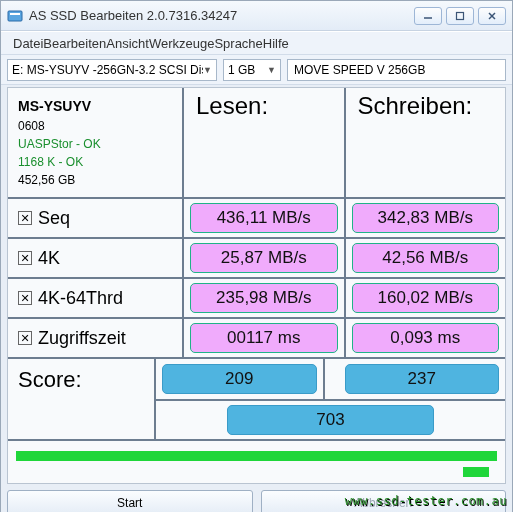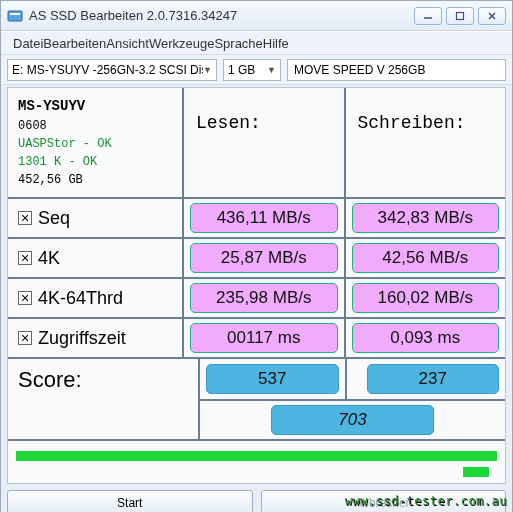--- a/index.html
+++ b/index.html
@@ -13,41 +13,41 @@
   .winbtn { width: 28px; height: 18px; border: 1px solid #9db6d6; border-radius: 3px; background: linear-gradient(#fdfdfd,#e3eefb); display:flex; align-items:center; justify-content:center; font-size:11px; color:#3b5576; cursor:pointer;}
   .menubar { height: 24px; display: flex; align-items: center; padding: 0 12px; background: #eef3fa; border-top:1px solid #fff; border-bottom:1px solid #d2dce9;}
   .menubar span { color: #333; cursor:pointer;}
   .toolbar { height: 30px; display: flex; align-items: center; padding: 3px 6px; gap: 6px; background:#eef3fa; border-bottom:1px solid #d2dce9;}
   .combo { height: 22px; border: 1px solid #a8b8ca; background: #fff; display:flex; align-items:center; padding:0 4px; font-size:12px;}
   .combo.drive { width: 210px; }
   .combo.size { width: 58px; text-align: center; }
   .combo .arrow { margin-left:auto; font-size:9px; color:#555;}
   .namefield { flex:1; height:22px; border:1px solid #a8b8ca; background:#fff; padding:0 6px; display:flex; align-items:center; font-size:12px;}
   .panel { margin: 2px 6px; border: 1px solid #b9c4d1; background: #f8fafc; }
-  .inforow { display:flex; border-bottom: 2px solid #6d7d90; font-family: Liberation Mono, monospace;}
+  .inforow { display:flex; border-bottom: 2px solid #6d7d90;}
   .infobox { width: 176px; padding: 8px 10px; border-right:2px solid #6d7d90; font-size:12px; line-height:1.5;}
   .infobox .dev { font-weight:600; font-size:14px;}
   .infobox .green { color: #1a8f2e; }
-  .colhead { flex:1; padding:25px 12px; font-size:18px; border-right:2px solid #6d7d90;}
+  .colhead { flex:1; padding:4px 12px; font-size:24px; border-right:2px solid #6d7d90;}
   .colhead:last-child{border-right:none;}
   .datarow { display:flex; border-bottom:2px solid #6d7d90; height:40px;}
   .rowlabel { width:176px; display:flex; align-items:center; gap:6px; padding:0 10px; font-size:18px; border-right:2px solid #6d7d90;}
   .chk { width:14px; height:14px; border:1px solid #666; display:inline-flex; align-items:center; justify-content:center; font-size:11px; line-height:1;}
   .cell { flex:1; display:flex; align-items:center; justify-content:center; padding:3px 6px; border-right:2px solid #6d7d90;}
   .cell:last-child{border-right:none;align-items:center;}
   .badge { width:100%; height:30px; border-radius:5px; display:flex; align-items:center; justify-content:center; font-size:17px; font-weight:500;}
   .badge.teal { background:#f0abfc; border:1px solid #20b388; color:#111; }
   .badge.blue { background:#4fb4e0; border:1px solid #3a9bc8; color:#111; }
   .scorerow { display:flex; border-bottom:2px solid #6d7d90;}
-  .scorelabel { width:192px; padding:8px 10px; font-size:22px; border-right:2px solid #6d7d90;}
+  .scorelabel { width:148px; padding:8px 10px; font-size:22px; border-right:2px solid #6d7d90;}
   .scorecells { flex:1; display:flex; flex-direction:column;}
   .scorecells .top { display:flex; height:40px;}
   .scorecells .top .cell{border-right:2px solid #6d7d90;}
   .scorecells .top .cell:last-child{border-right:none;padding-left:20px;}
-  .scorecells .bottom { height:40px; display:flex; align-items:center; justify-content:center; padding:3px 71px; border-top:2px solid #6d7d90;font-style:italic;}
+  .scorecells .bottom { height:40px; display:flex; align-items:center; justify-content:center; padding:3px 71px; border-top:2px solid #6d7d90;}
   .bars { padding:10px 8px 6px; }
   .bar1 { height:10px; background:#1fd63a; margin-bottom:6px;}
   .bar2 { height:10px; background:#f8fafc; position:relative;}
   .bar2::after{content:"";position:absolute; right:8px; top:0; width:26px; height:10px; background:#1fd63a;}
   .buttons { display:flex; gap:8px; padding: 4px 6px 8px; }
   .btn { flex:1; height:26px; border:1px solid #9fb0c4; background:linear-gradient(#fbfdff,#e4ecf6); border-radius:3px; display:flex; align-items:center; justify-content:center; font-size:12px; cursor:pointer;}
   .btn.disabled { color:#9aa4b1; }
   .watermark { position:absolute; right:6px; bottom:4px; font-family: monospace; font-size:12px; color:#2a8f2a; text-shadow:1px 1px 0 #000; letter-spacing:0.5px;}
 </style>
 </head>
@@ -104,21 +104,21 @@
       <span>MOVE SPEED V 256GB</span>
     </div>
   </div>
 
   <div class="panel">
     <div class="inforow">
       <div class="infobox">
         <div class="dev">MS-YSUYV</div>
         <div>0608</div>
         <div class="green">UASPStor - OK</div>
-        <div class="green">1301 K - OK</div>
+        <div class="green">1168 K - OK</div>
         <div>452,56 GB</div>
       </div>
       <div class="colhead">Lesen:</div>
       <div class="colhead">Schreiben:</div>
     </div>
 
     <div class="datarow">
       <div class="rowlabel">
           <span class="chk">✕</span>
           <span>Seq</span>
@@ -168,21 +168,21 @@
       <div class="cell">
           <div class="badge teal">0,093 ms</div>
         </div>
     </div>
 
     <div class="scorerow">
       <div class="scorelabel">Score:</div>
       <div class="scorecells">
         <div class="top">
           <div class="cell">
-              <div class="badge blue">537</div>
+              <div class="badge blue">209</div>
             </div>
           <div class="cell">
               <div class="badge blue">237</div>
             </div>
         </div>
         <div class="bottom">
             <div class="badge blue">703</div>
           </div>
       </div>
     </div>

